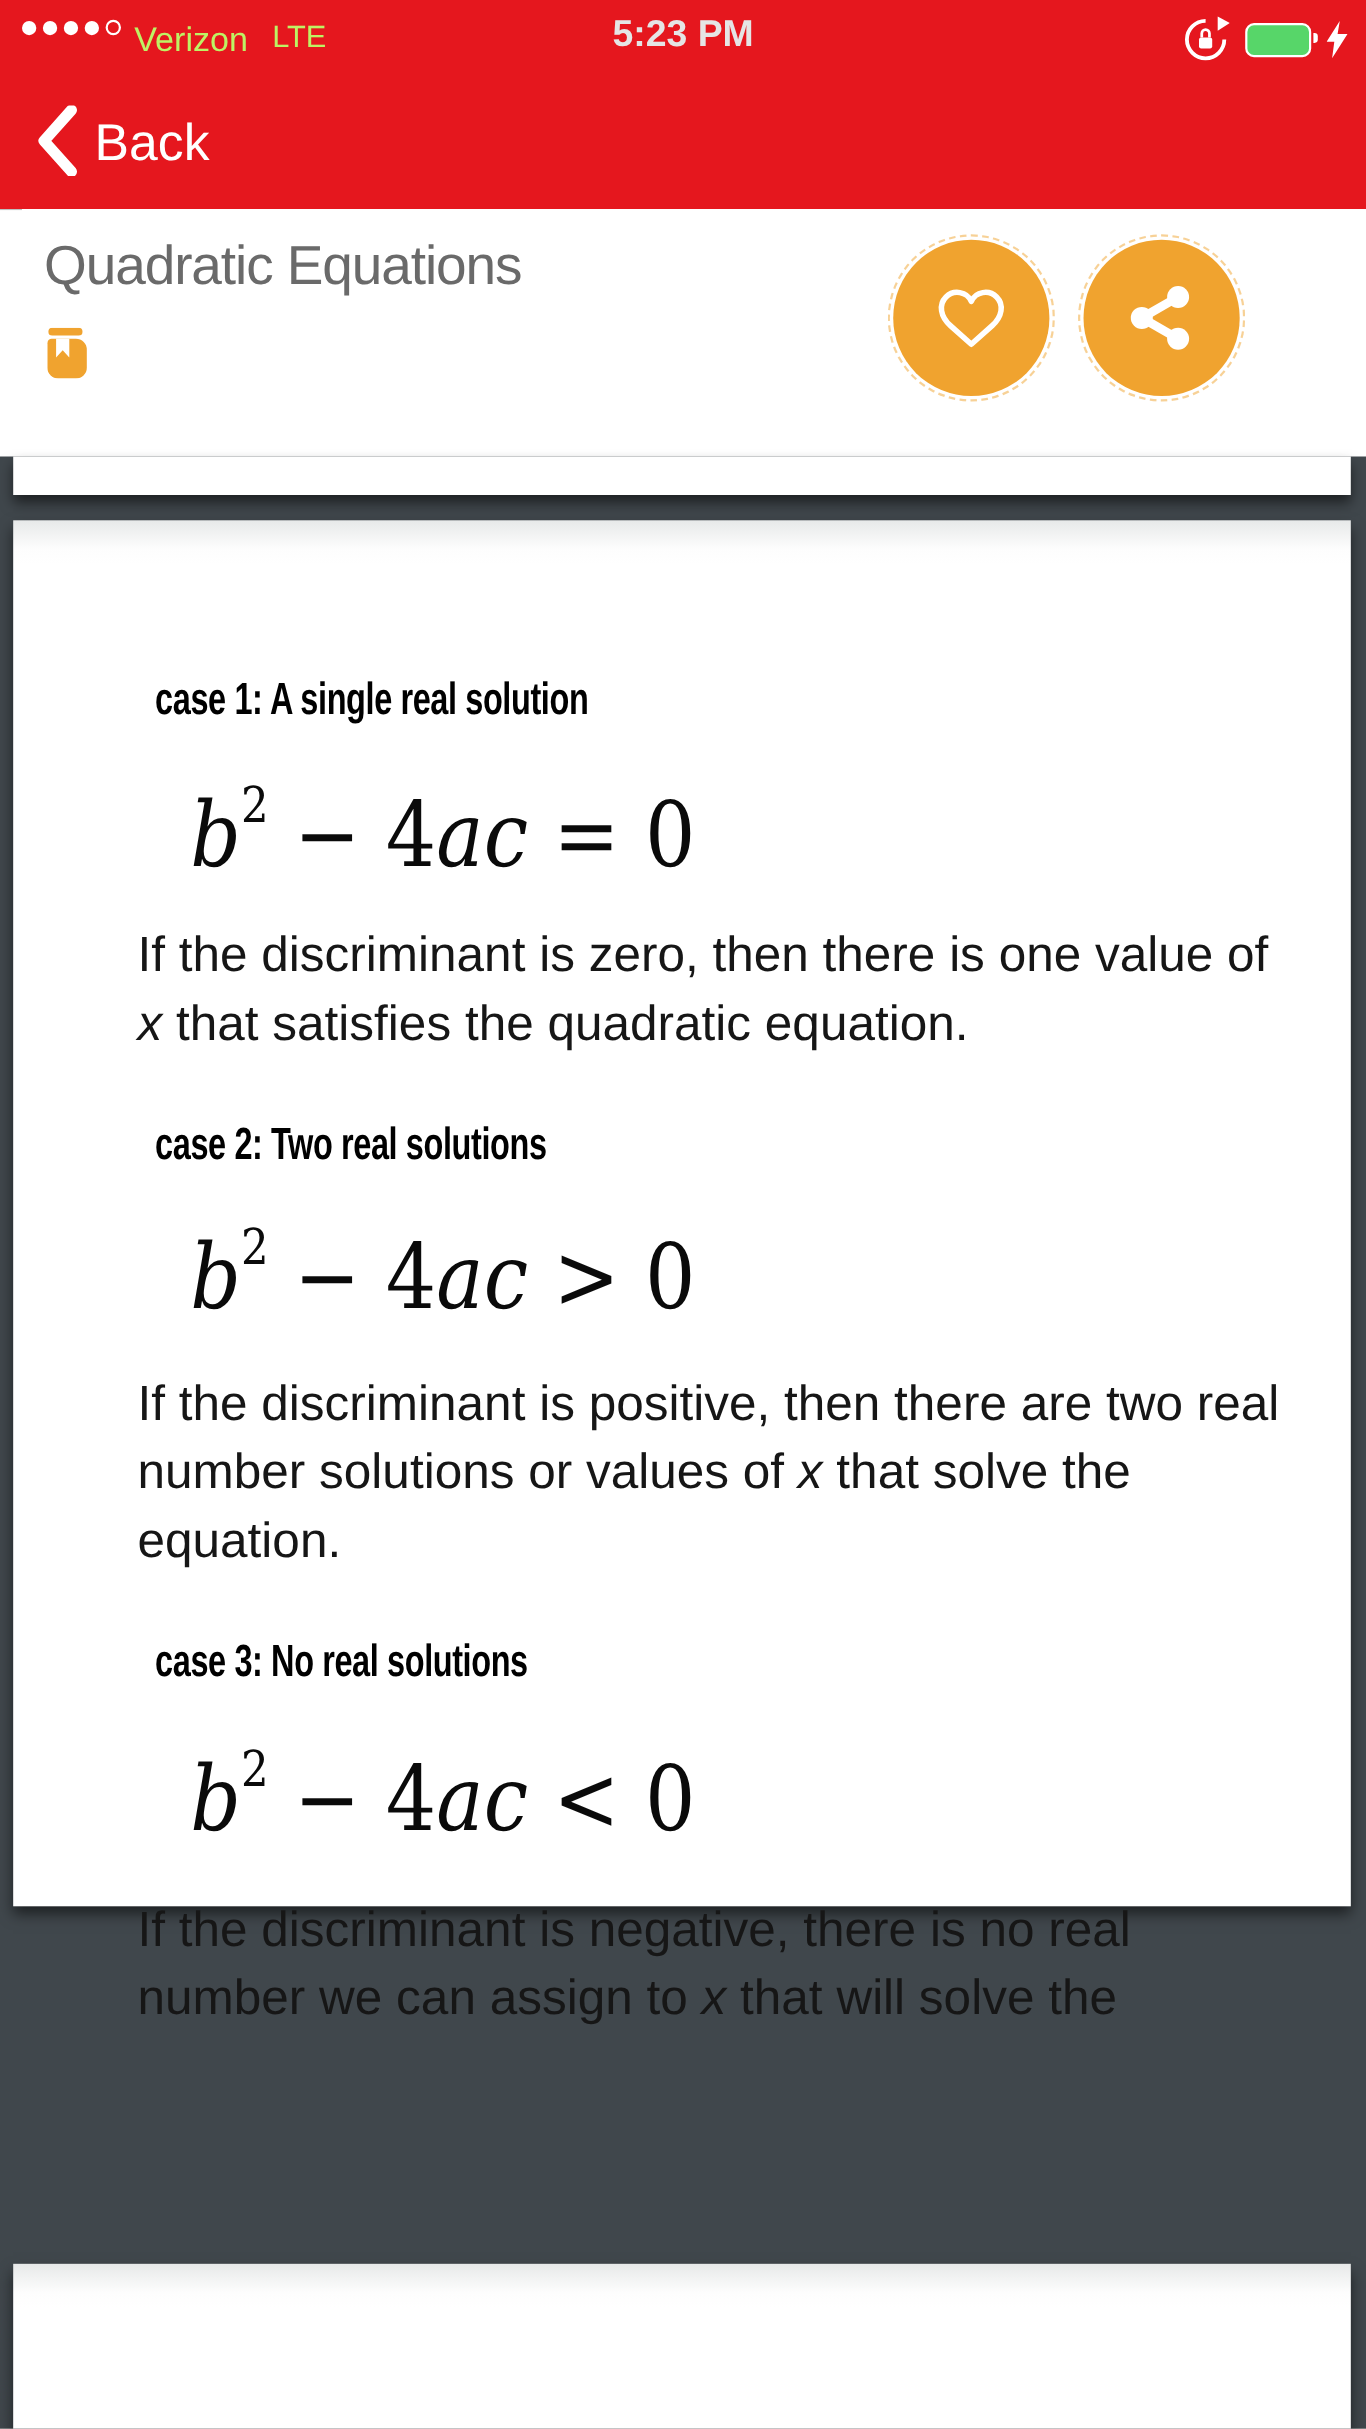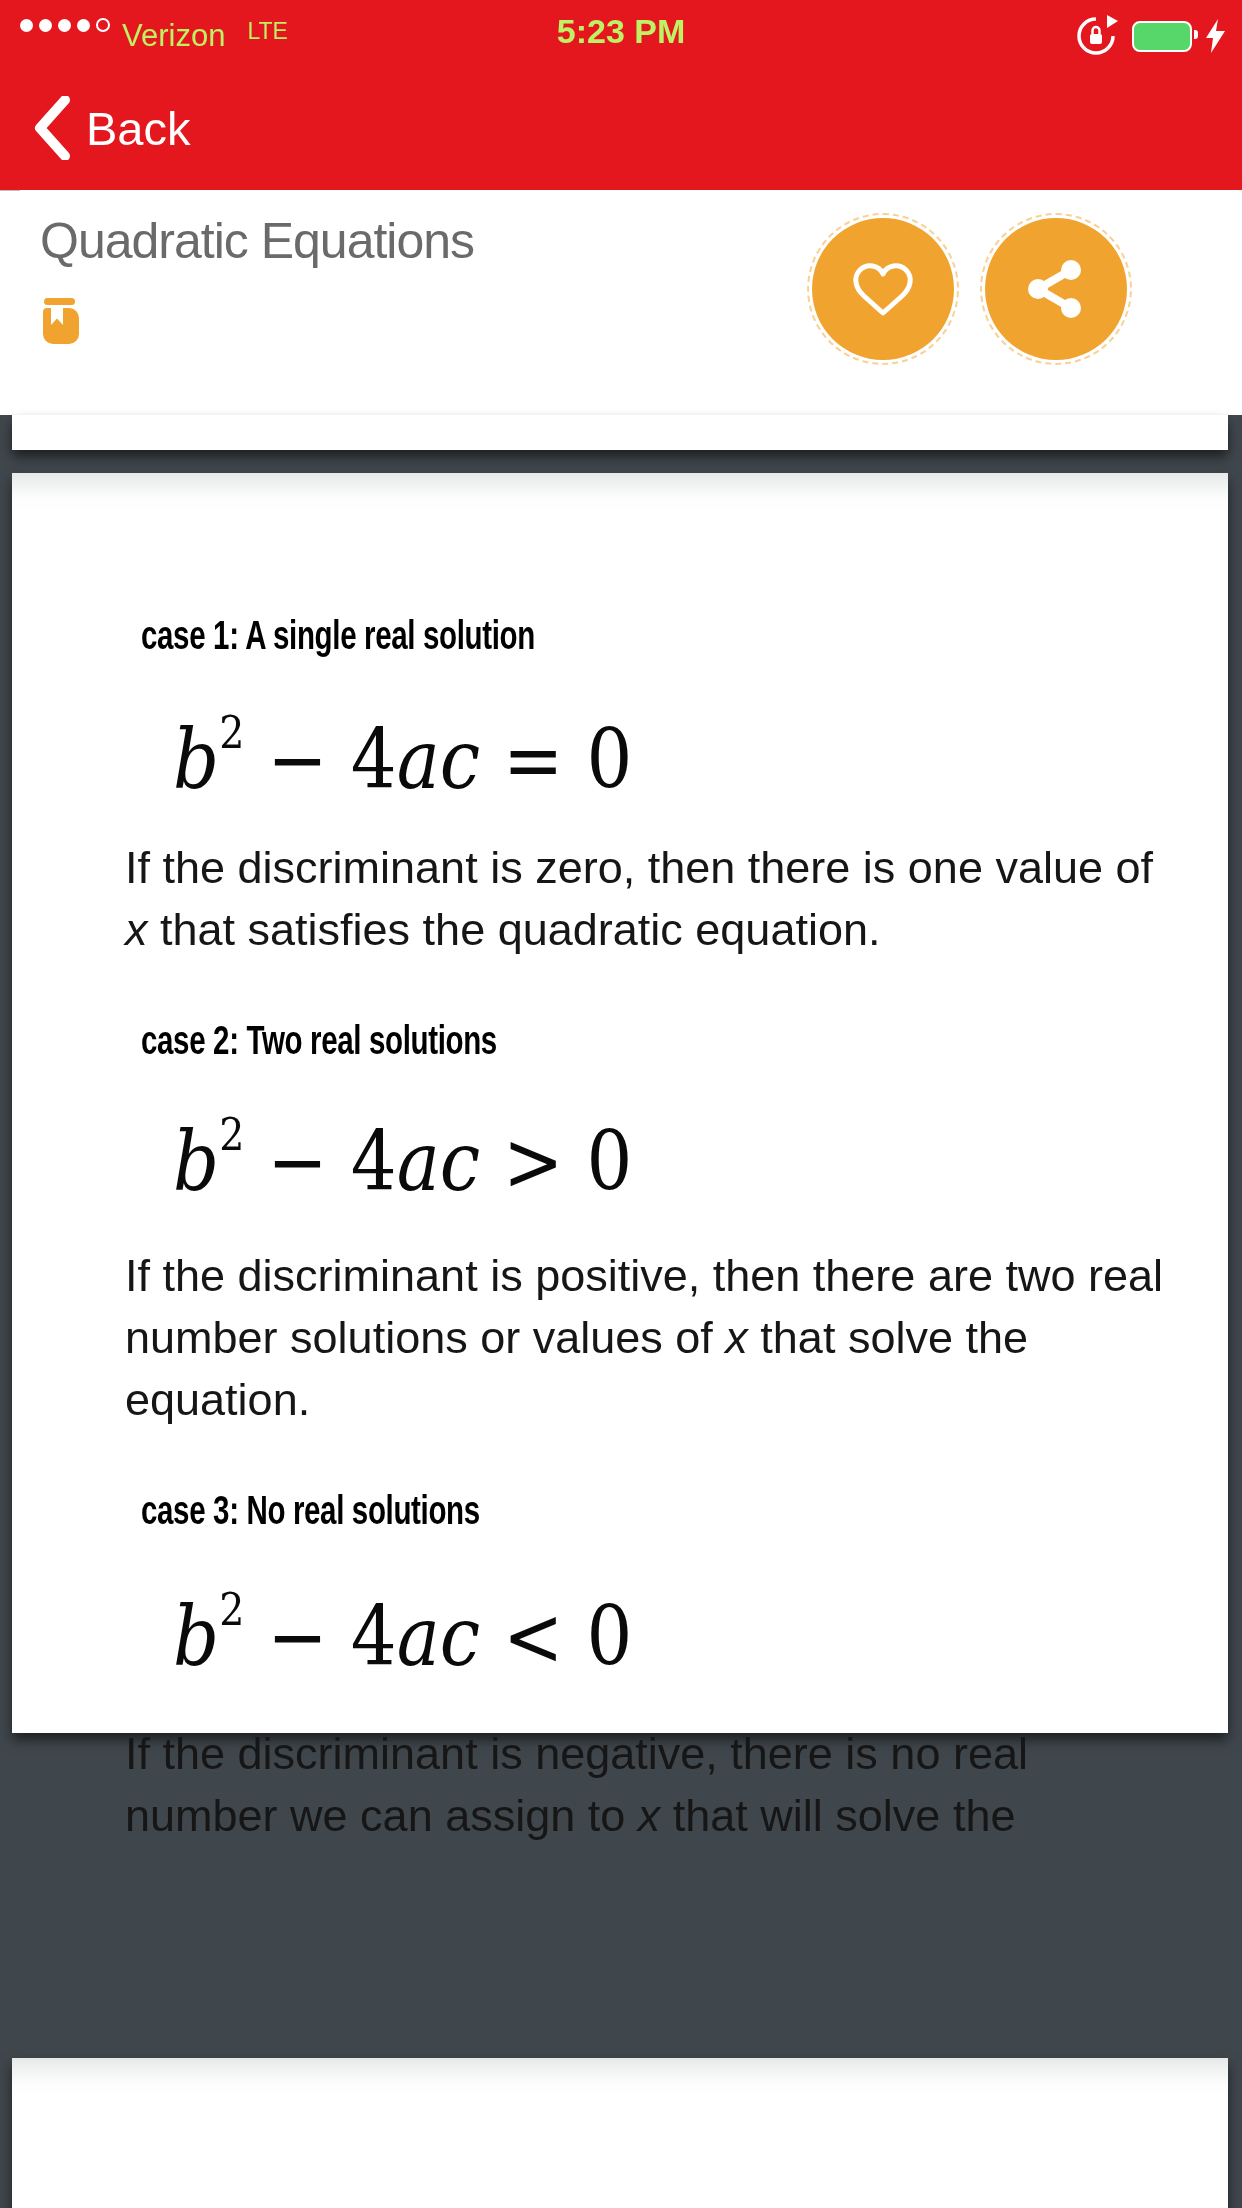--- a/index.html
+++ b/index.html
@@ -8,22 +8,22 @@
 
   
   .topbar{position:absolute;top:0;left:0;width:1242px;height:190px;background:#e5171e;
           box-shadow:0 1px 0 rgba(0,0,0,.25);}
   .status-left{position:absolute;top:18px;left:20px;display:flex;align-items:flex-start;color:#bef264;}
   .dots{display:flex;align-items:center;gap:6px;margin-right:12px;}
   .dot{width:13px;height:13px;border-radius:50%;}
   .dot.f{background:#fff;}
   .dot.o{border:2px solid #fff;width:10px;height:10px;}
   .carrier{font-size:31px;}
-  .net{font-size:23px;margin-left:22px;}
-  .status-time{position:absolute;top:12px;left:0;right:0;text-align:center;color:#bef264;
+  .net{font-size:28px;margin-left:22px;}
+  .status-time{position:absolute;top:12px;left:0;right:0;text-align:center;color:#e5e5e5;
                font-size:34px;font-weight:700;}
   .status-right{position:absolute;top:14px;right:16px;display:flex;align-items:center;gap:14px;}
   .battery{position:relative;width:56px;height:27px;border:2.5px solid #fff;border-radius:8px;
            background:#57d669;}
   .battery:after{content:"";position:absolute;right:-8px;top:7px;width:4px;height:9px;
                  background:#fff;border-radius:0 3px 3px 0;}
   .backrow{position:absolute;left:0;top:96px;height:94px;}
   .back-btn{position:absolute;left:34px;top:0;display:flex;align-items:center;gap:16px;
             background:none;border:none;padding:0;cursor:pointer;color:#fff;}
   .back-label{font-size:47px;color:#fff;}

